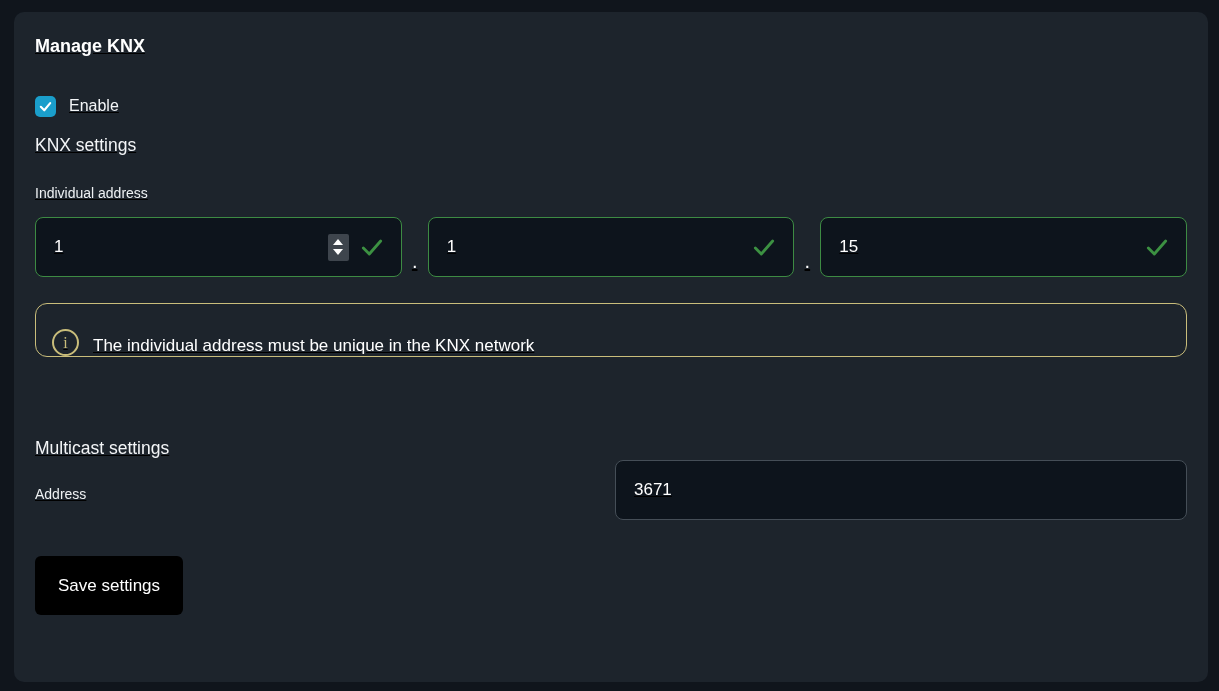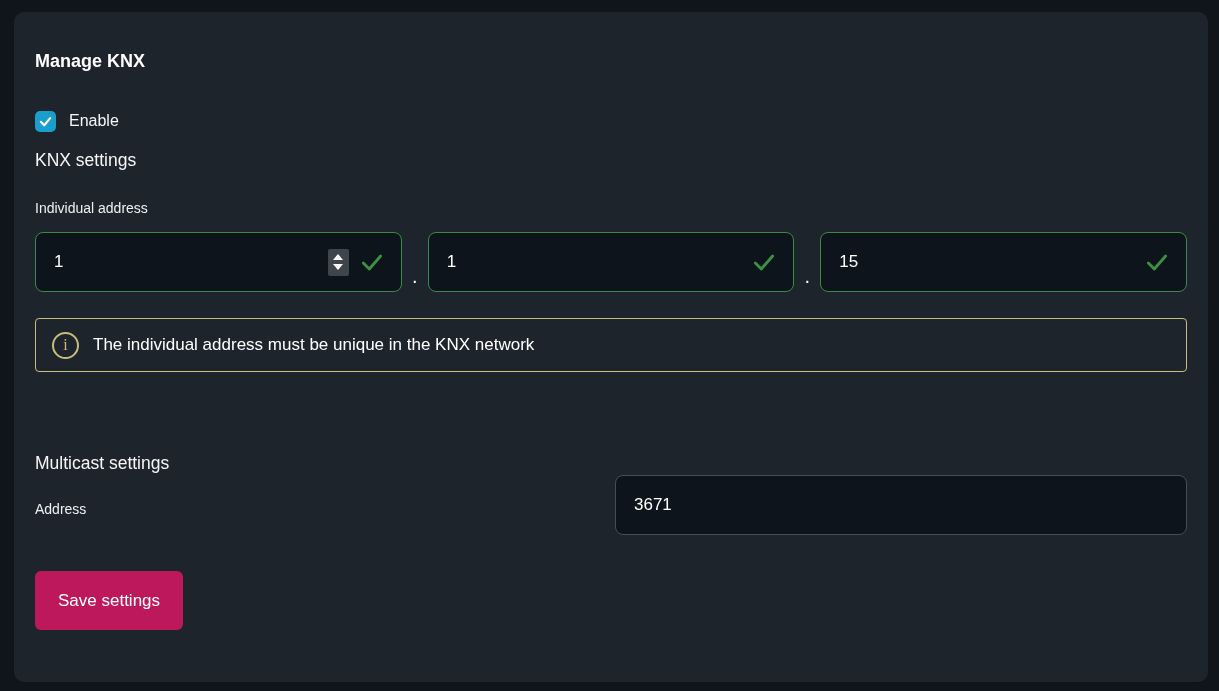--- a/index.html
+++ b/index.html
@@ -8,21 +8,22 @@
     font-family: "Liberation Sans", "DejaVu Sans", sans-serif;
     background: #10151c;
     overflow: hidden;
   }
   .page { position: relative; width: 1219px; height: 691px; background: #10151c; }
   .card {
     position: absolute;
     left: 14px; top: 12px; right: 11px; bottom: 9px;
     background: #1d242c;
     border-radius: 10px;
-    padding: 38px 21px 0 21px;
+    padding: 23px 21px 0 21px;
+    text-decoration: underline;
   }
   .page-title {
     color: #ffffff;
     font-size: 18px;
     font-weight: bold;
     line-height: 23px;
   }
   
   .enable-row { display: flex; align-items: center; margin-top: 37px; height: 22px; }
   .checkbox {
@@ -97,22 +98,22 @@
     border-left: 5px solid transparent;
     border-right: 5px solid transparent;
     border-top: 6px solid #ffffff;
   }
 
   
   .info-box {
     margin-top: 26px;
     height: 54px;
     border: 1px solid #c9bd7b;
-    border-radius: 4px;
-    display: flex; align-items: center;
+    border-radius: 12px;
+    display: flex; align-items: flex-end;
     padding: 0 16px;
   }
   .info-icon {
     flex: none;
     width: 27px; height: 27px;
     border: 2px solid #c9bd7b;
     border-radius: 50%;
     color: #c9bd7b;
     display: flex; align-items: center; justify-content: center;
     font-family: "Liberation Serif", serif;
@@ -125,21 +126,21 @@
   
   .multicast-row { display: flex; gap: 8px; }
   .multicast-col { flex: 1 1 0; min-width: 0; }
   .multicast-col .field-label { margin-top: 26px; margin-bottom: 10px; }
 
   
   .save-btn {
     margin-top: 36px;
     height: 59px;
     padding: 0 23px;
-    background: #be185d;
+    background: #000000;
     color: #ffffff;
     font-size: 17px;
     font-family: "Liberation Sans", "DejaVu Sans", sans-serif;
     border: none;
     border-radius: 6px;
     cursor: pointer;
   }
 </style>
 </head>
 <body>

